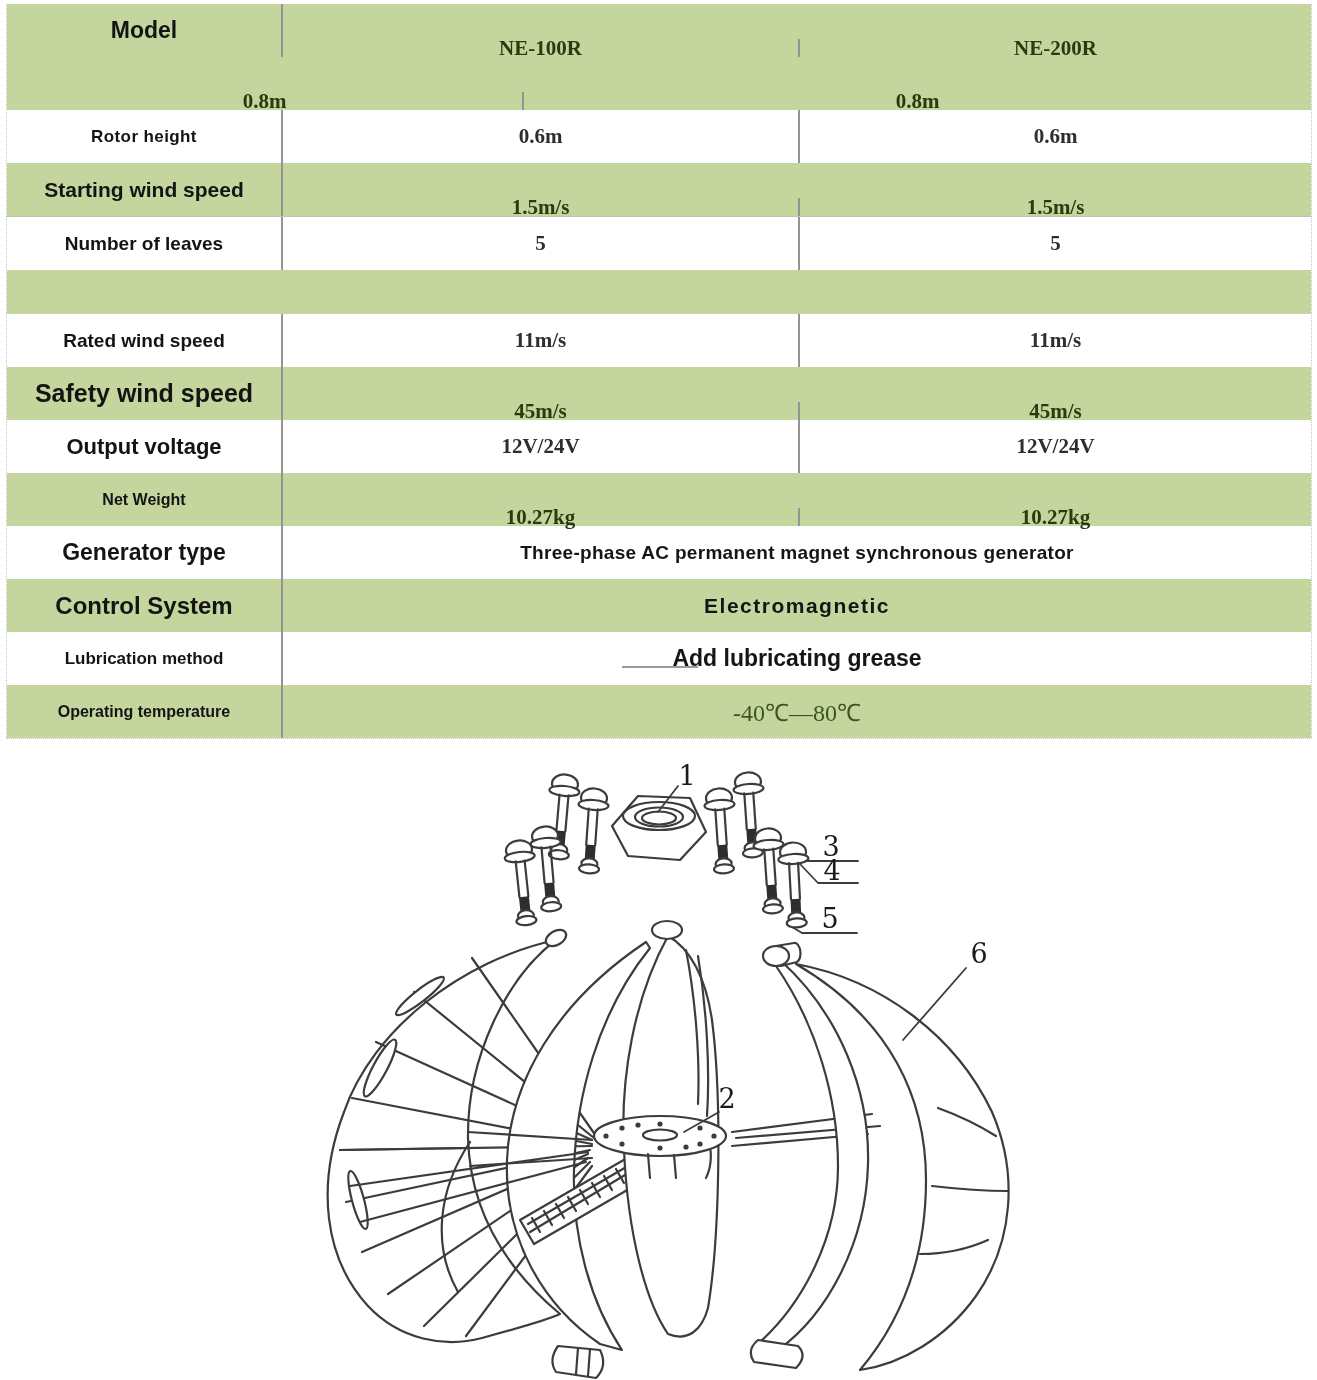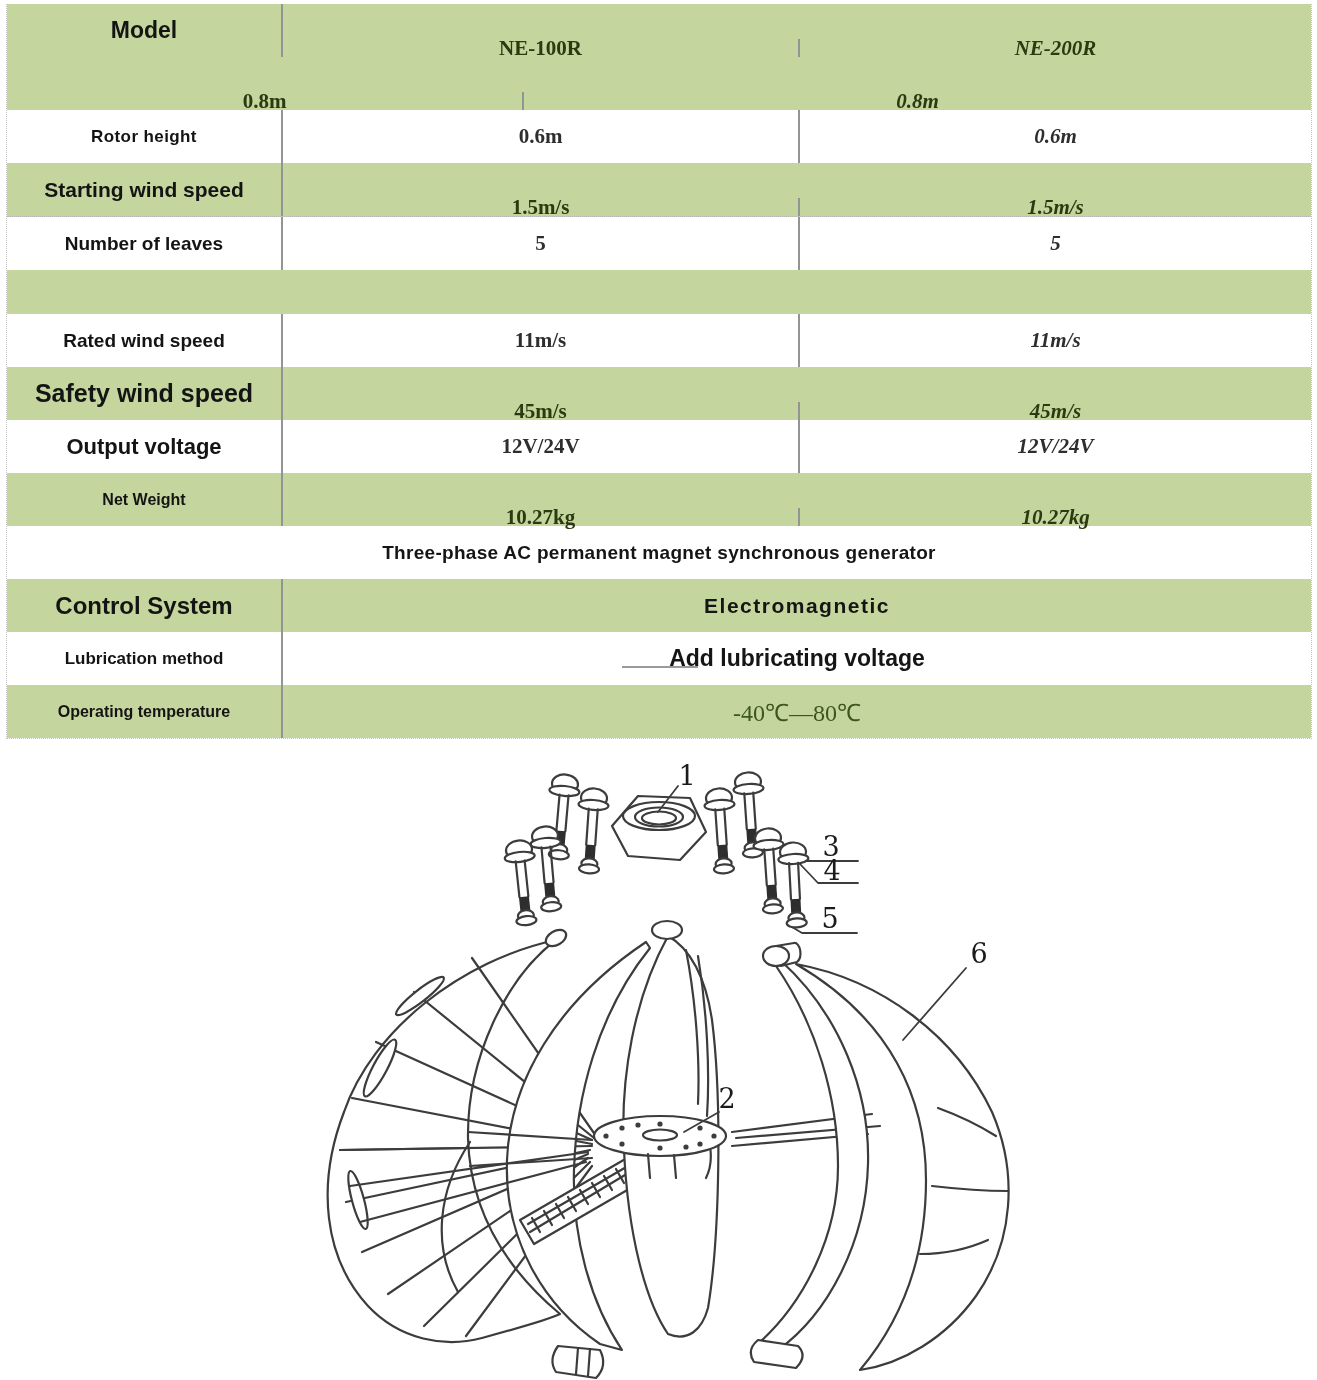--- a/index.html
+++ b/index.html
@@ -18,21 +18,21 @@
   .c-label{
     width:274px;flex:0 0 274px;display:flex;align-items:center;justify-content:center;
     font-weight:bold;color:#141414;border-right:2px solid #949494;
     white-space:nowrap;overflow:visible;
   }
   .c-val{
     width:515px;flex:0 0 515px;display:flex;align-items:center;justify-content:center;
     font-family:"Liberation Serif",serif;font-weight:bold;font-size:21px;
     border-right:2px solid #949494;color:#2e2e2e;
   }
-  .c-val2{flex:1;width:auto;border-right:none;font-style:italic;}
+  .c-val2{flex:1;width:auto;border-right:none;}
   .row.green .c-val{color:#2b3a10;margin-top:35px;}
   .c-span{
     flex:1;display:flex;align-items:center;justify-content:center;
     font-weight:bold;color:#151515;
   }
   .row.r7e{height:44px;}
   .r5{border-bottom:1px dotted #b5b5b5;}
   
   .r1  .c-label{font-size:23px;}
   .r2  .c-label{font-size:19px;}
@@ -112,31 +112,32 @@
     <div class="c-val c-val2">12V/24V</div>
   </div>
 
   <div class="row r11 green">
     <div class="c-label">Net Weight</div>
     <div class="c-val">10.27kg</div>
     <div class="c-val c-val2">10.27kg</div>
   </div>
 
   <div class="row r12 white">
+    <div class="c-label">Generator type</div>
     <div class="c-span">Three-phase AC permanent magnet synchronous generator</div>
   </div>
 
   <div class="row r13 green">
     <div class="c-label">Control System</div>
     <div class="c-span">Electromagnetic</div>
   </div>
 
   <div class="row r14 white">
     <div class="c-label">Lubrication method</div>
-    <div class="c-span">Add lubricating voltage</div>
+    <div class="c-span">Add lubricating grease</div>
   </div>
 
   <div class="row r15 green">
     <div class="c-label">Operating temperature</div>
     <div class="c-span">-40℃—80℃</div>
   </div>
 
 </div>
 
 <div class="tick" style="left:622px;top:666px;width:76px;height:2px;"></div>

